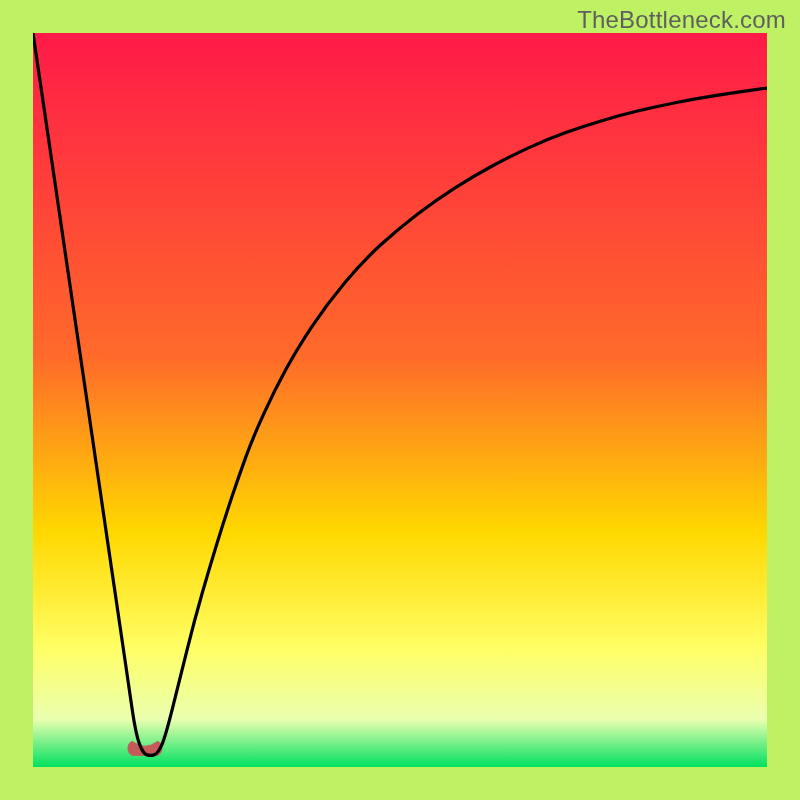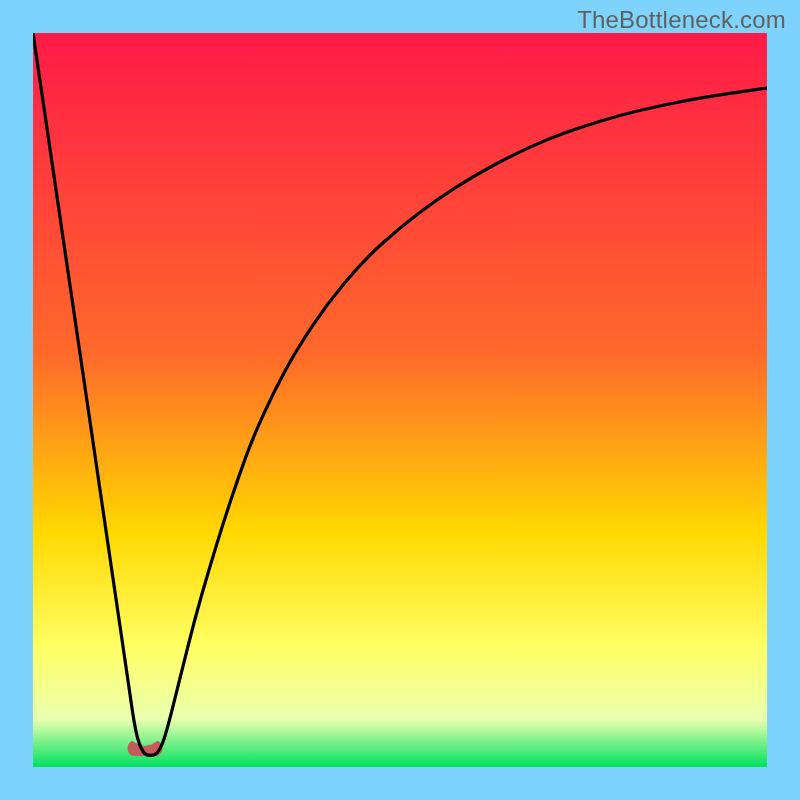--- a/index.html
+++ b/index.html
@@ -9,21 +9,21 @@
     height: 800px;
     background: #000;
     overflow: hidden;
   }
   .frame {
     position: absolute;
     left: 0;
     top: 0;
     width: 800px;
     height: 800px;
-    background: #7dd3fc;
+    background: #bef264;
   }
   .plot {
     position: absolute;
     left: 33px;
     top: 33px;
     width: 734px;
     height: 734px;
   }
   .watermark {
     position: absolute;

